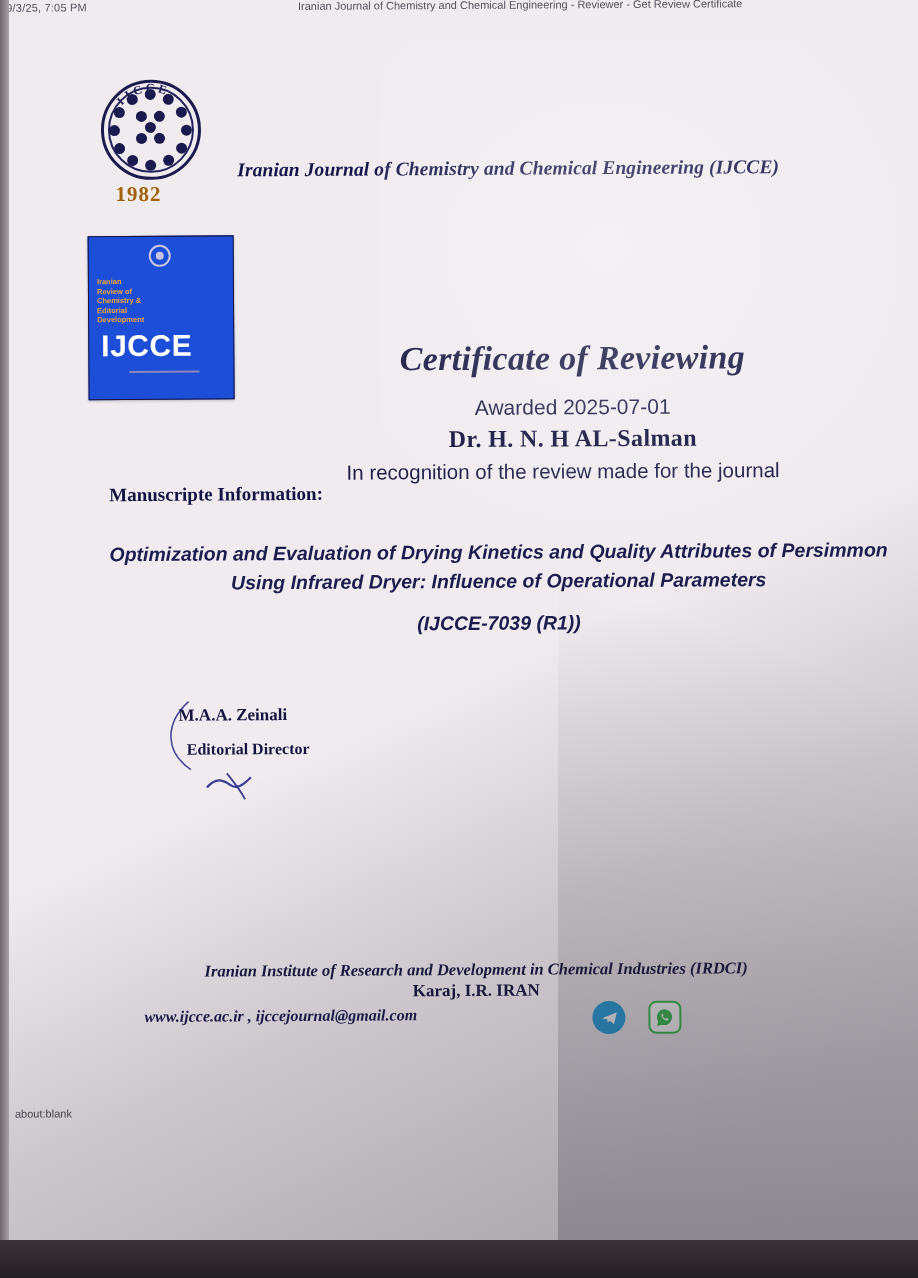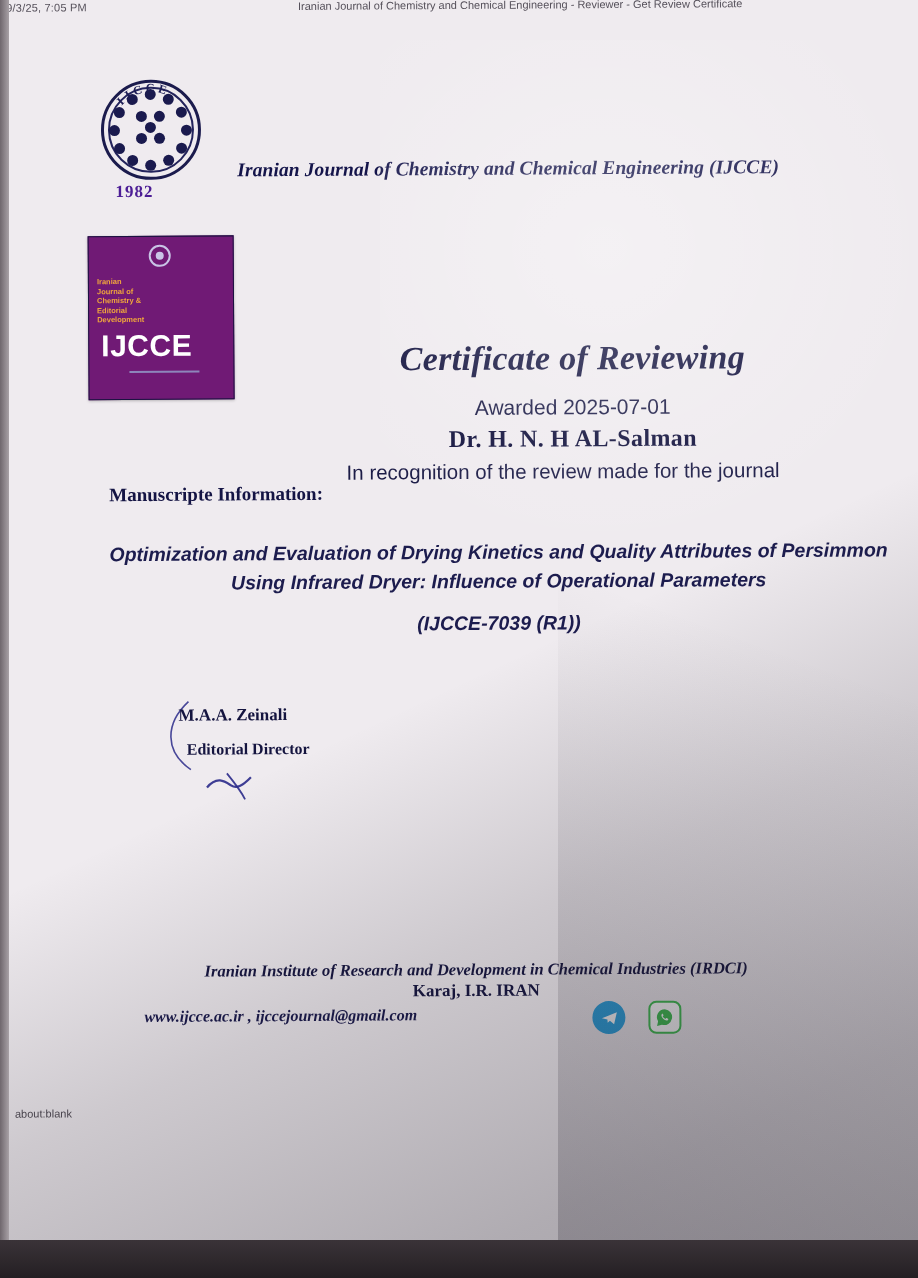--- a/index.html
+++ b/index.html
@@ -158,23 +158,23 @@
     width: 11px;
     height: 11px;
     border-radius: 50%;
     background: #1a1a4e;
   }
   .seal .seal-year {
     position: absolute;
     left: 20px;
     top: 104px;
     font-family: "Liberation Serif", serif;
-    font-size: 17px;
-    font-weight: bold;
-    color: #4c1d95;
+    font-size: 21px;
+    font-weight: bold;
+    color: #a16207;
     letter-spacing: 1px;
   }
   .seal .seal-arc {
     position: absolute;
     left: 4px;
     top: 0;
     width: 104px;
     height: 104px;
     font-family: "Liberation Serif", serif;
     font-size: 9px;
@@ -195,21 +195,21 @@
     letter-spacing: 0.1px;
   }
 
   
   .cover {
     position: absolute;
     left: 96px;
     top: 244px;
     width: 144px;
     height: 162px;
-    background: #701a75;
+    background: #1d4ed8;
     border: 1px solid #1a1240;
     box-shadow: 0 1px 3px rgba(0,0,0,0.25);
     overflow: hidden;
   }
   .cover .c-emblem {
     position: absolute;
     left: 60px;
     top: 8px;
     width: 22px;
     height: 22px;
@@ -458,21 +458,21 @@
         </div>
         <div class="seal-year">1982</div>
       </div>
 
       <div class="journal-title">Iranian Journal of Chemistry and Chemical Engineering (IJCCE)</div>
 
       <div class="cover">
         <div class="c-emblem"></div>
         <div class="c-lines">
           <div>Iranian</div>
-          <div>Journal of</div>
+          <div>Review of</div>
           <div>Chemistry &amp;</div>
           <div>Editorial</div>
           <div>Development</div>
         </div>
         <div class="c-ijcce">IJCCE</div>
         <div class="c-foot"></div>
       </div>
 
       <div class="cert-title">Certificate of Reviewing</div>
       <div class="awarded">Awarded 2025-07-01</div>

